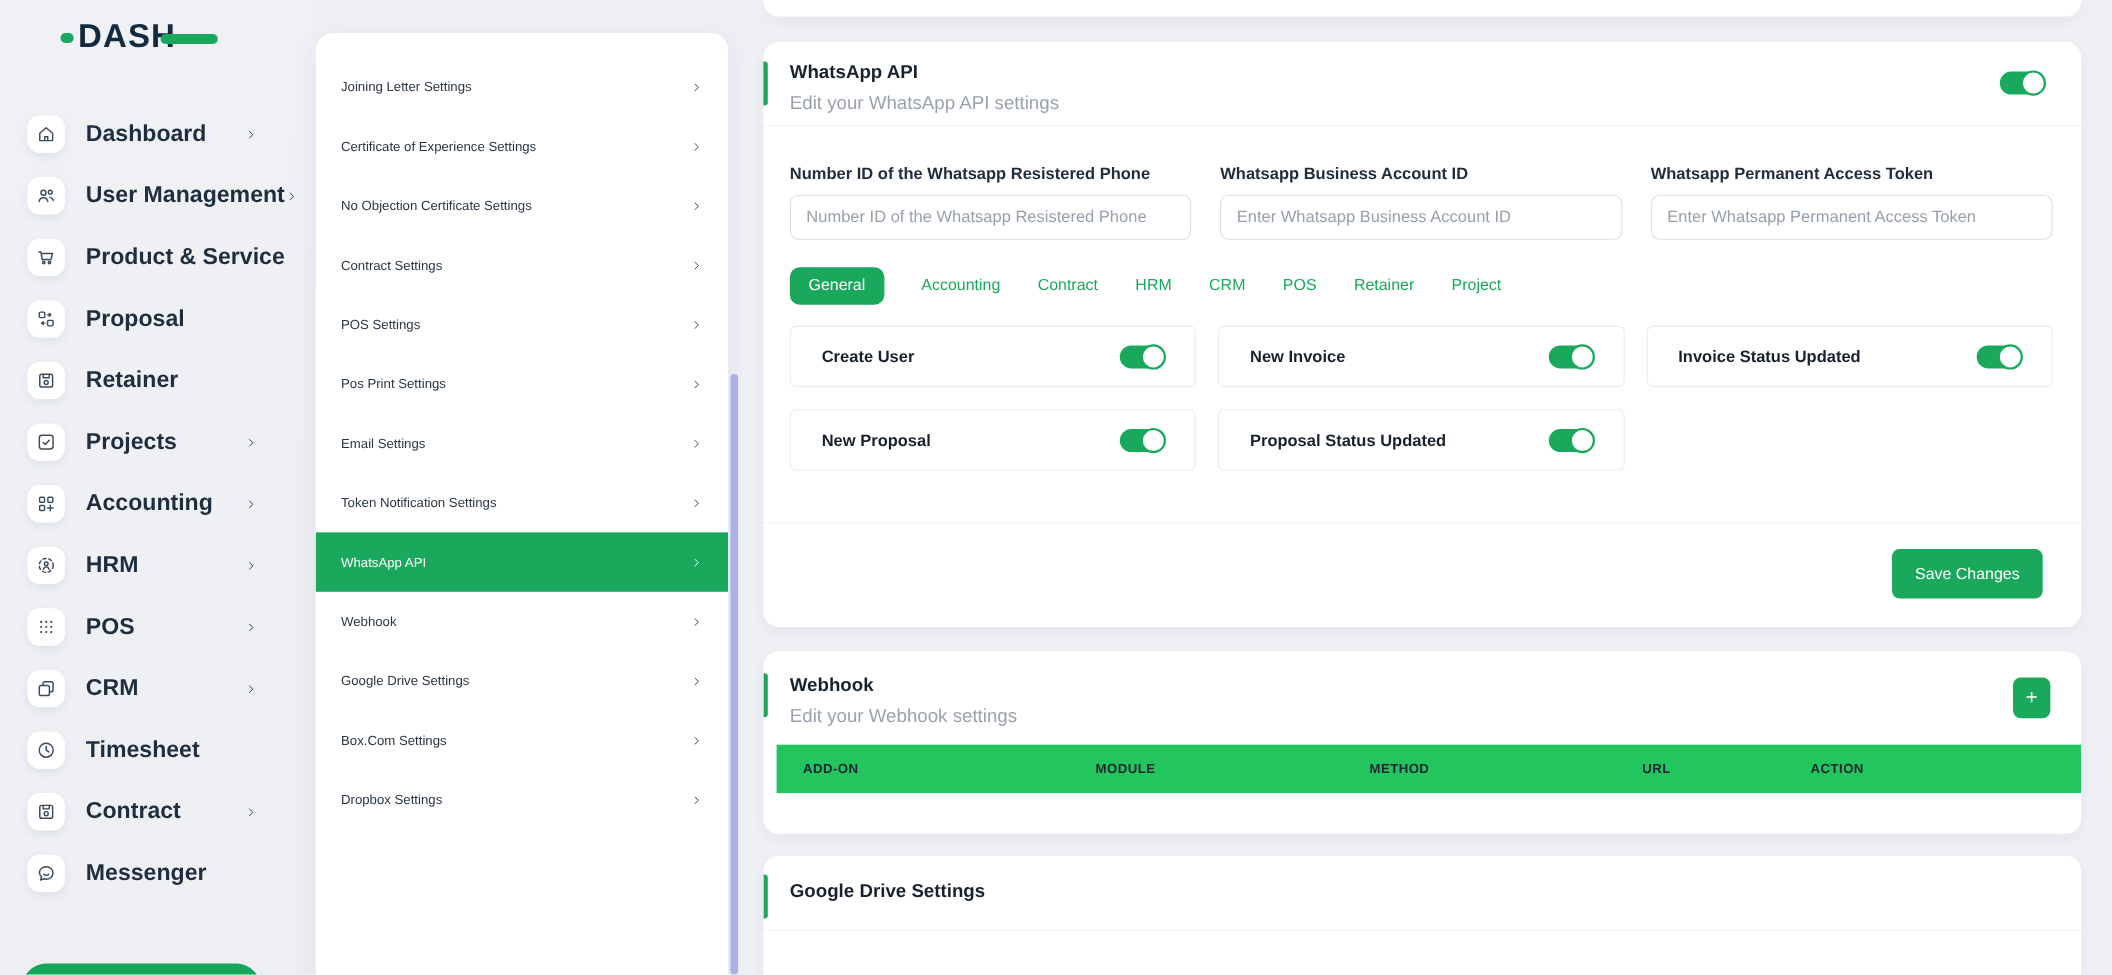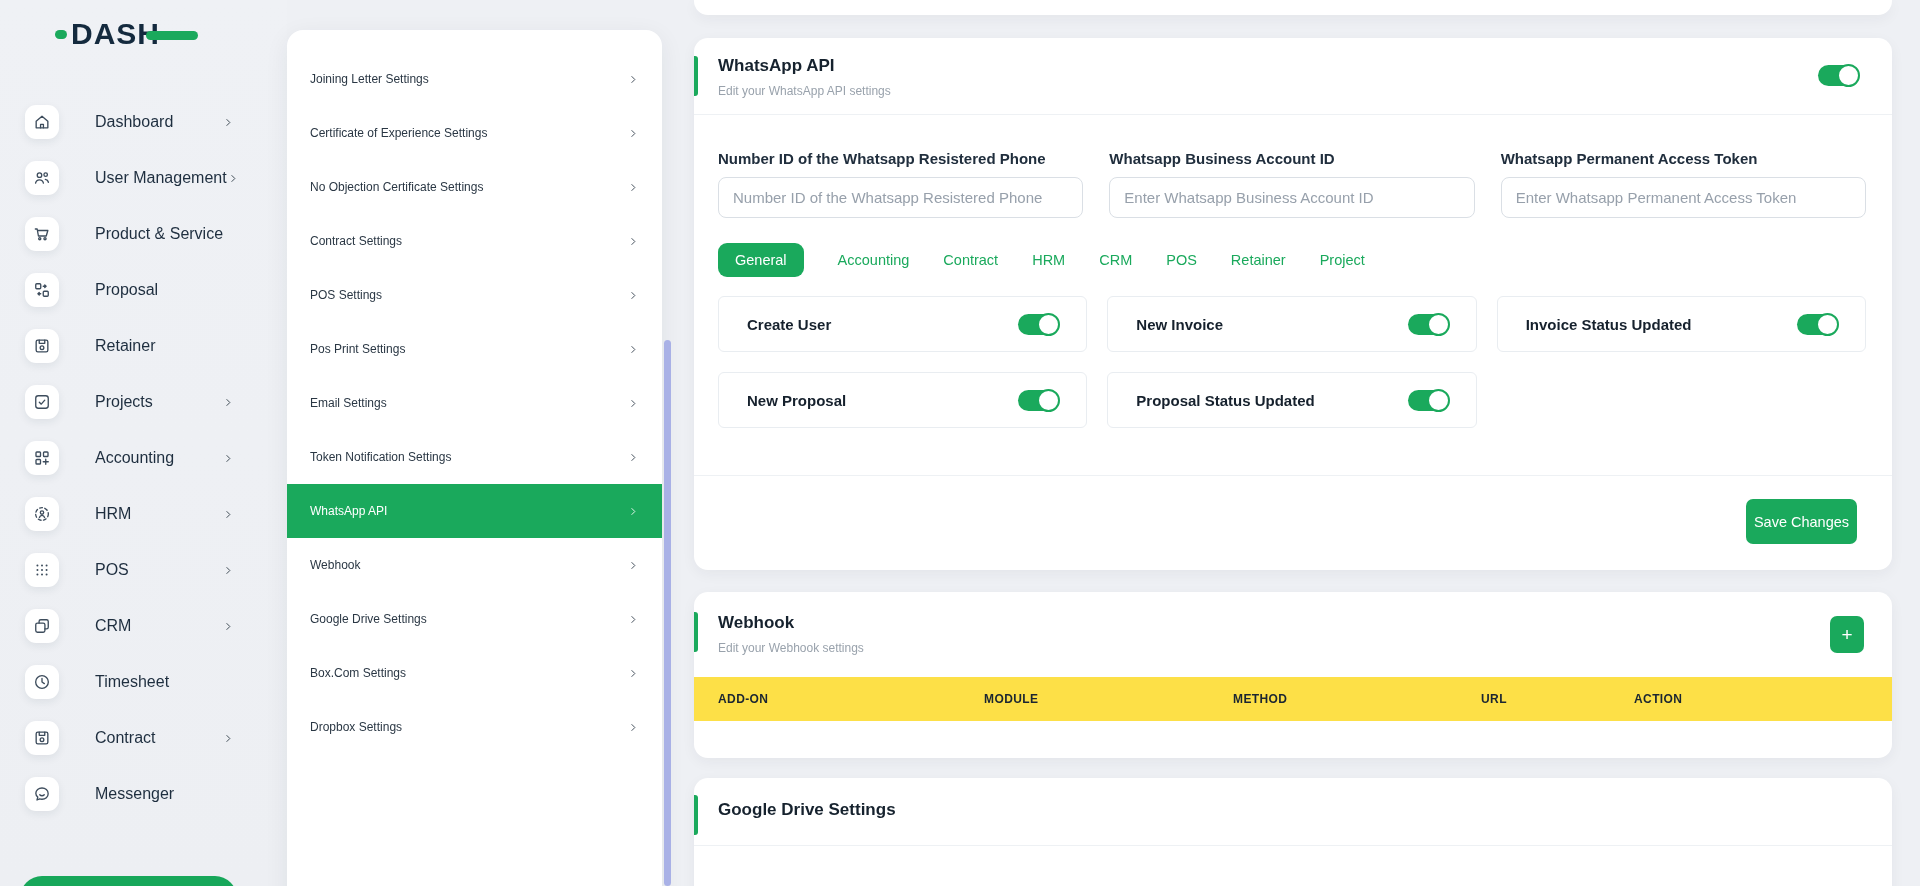--- a/index.html
+++ b/index.html
@@ -18,21 +18,21 @@
   .logo { position:absolute; left:55px; top:14px; height:40px; display:flex; align-items:center; }
   .logo-dot { width:12px; height:9px; border-radius:5px; background:var(--green); margin-right:4px; }
   .logo-text { font-size:30px; font-weight:800; letter-spacing:1px; color:#142a3e; line-height:40px; }
   .logo-dash { width:52px; height:9px; border-radius:5px; background:var(--green); margin-left:-14px; margin-top:2px; }
   .nav { position:absolute; top:94px; left:0; right:0; }
   .nav-item { height:56px; display:flex; align-items:center; padding:0 52px 0 25px; cursor:pointer; }
   .tile { width:34px; height:34px; border-radius:11px; background:#fff;
           box-shadow:0 3px 8px rgba(30,45,62,.08); display:flex; align-items:center; justify-content:center;
           color:#3d4c5c; flex:0 0 auto; }
   .tile svg { width:20px; height:20px; }
-  .nav-label { margin-left:36px; font-size:16px; font-weight:400; color:#1e2e3f; white-space:nowrap; }
+  .nav-label { margin-left:19px; font-size:21px; font-weight:700; color:#1e2e3f; white-space:nowrap; }
   .chev { margin-left:auto; color:#26343f; display:flex; }
   .chev svg { width:13px; height:13px; }
   .bottom-pill { position:absolute; left:20px; top:876px; width:217px; height:44px;
                  border-radius:22px; background:#17a75a; }
 
   
   .panel { position:absolute; left:287px; top:30px; width:375px; height:900px;
            background:#fff; border-radius:16px; box-shadow:0 6px 24px rgba(30,45,62,.07);
            padding-top:22px; overflow:hidden; }
   .panel-item { height:54px; display:flex; align-items:center; padding:0 22px 0 23px;
@@ -42,21 +42,21 @@
   .panel-item.active .chev { color:#fff; }
   .panel-scrollbar { position:absolute; left:664px; top:340px; width:7px; height:546px;
                      border-radius:4px; background:#a9b1e6; }
 
   
   .main { position:absolute; left:694px; top:0; width:1198px; height:886px; }
   .card { position:absolute; left:0; width:1198px; background:#fff; border-radius:14px;
           box-shadow:0 4px 14px rgba(30,45,62,.05); }
   .accent { position:absolute; left:0; width:4px; background:var(--green); border-radius:0 3px 3px 0; }
   .card-title { position:absolute; left:24px; font-size:17px; font-weight:700; color:#16222e; }
-  .card-sub { position:absolute; left:24px; font-size:12px; color:var(--muted); }
+  .card-sub { position:absolute; left:24px; font-size:17px; color:var(--muted); }
 
   .card-top-partial { top:0; height:15px; border-radius:0 0 14px 14px; }
 
   
   .card-wa { top:38px; height:532px; }
   .wa-divider1 { position:absolute; top:76px; left:0; right:0; height:1px; background:#eef1f4; }
   .switch { width:40px; height:21px; border-radius:11px; background:var(--green); position:relative;
             display:inline-block; cursor:pointer; flex:0 0 auto; }
   .switch .knob { position:absolute; top:-1px; right:-2px; width:23px; height:23px; border-radius:50%;
                   background:#fff; border:2px solid var(--green); }
@@ -70,30 +70,30 @@
   .wa-tabs { position:absolute; top:205px; left:24px; display:flex; gap:34px; }
   .tab { border:none; background:none; font-family:inherit; font-size:14.5px; color:var(--green);
          cursor:pointer; padding:0; }
   .tab.active { background:var(--green); color:#fff; padding:9px 17px; border-radius:9px; font-weight:400; }
   .wa-grid { position:absolute; top:258px; left:24px; right:26px;
              display:grid; grid-template-columns:repeat(3,1fr); column-gap:26px; row-gap:20px;gap:20px; }
   .toggle-card { height:56px; border:1px solid #e9edf1; border-radius:6px; background:#fff;
                  display:flex; align-items:center; justify-content:space-between; padding:0 28px; }
   .toggle-label { font-size:15px; font-weight:700; color:#16212d; }
   .wa-divider2 { position:absolute; top:437px; left:0; right:0; height:1px; background:#eef1f4; }
-  .save-btn { position:absolute; top:461px; right:35px; width:111px; height:45px; border:none;
+  .save-btn { position:absolute; top:461px; right:35px; width:137px; height:45px; border:none;
               border-radius:7px; background:var(--green); color:#fff; font-size:14.5px;
               font-family:inherit; cursor:pointer; }
 
   
   .card-wh { top:592px; height:166px; overflow:hidden; }
   .add-btn { position:absolute; right:28px; top:24px; width:34px; height:37px; border:none;
              border-radius:7px; background:var(--green); color:#fff; font-size:19px; line-height:37px;
              text-align:center; cursor:pointer; font-family:inherit; }
-  .wh-head { position:absolute; top:85px; left:0; right:0; height:44px; background:#fde047;
+  .wh-head { position:absolute; top:85px; left:12px; right:0; height:44px; background:#22c55e;
              display:grid; grid-template-columns:266px 249px 248px 153px 1fr; align-items:center;
              padding:0 24px; }
   .th { font-size:12px; font-weight:700; letter-spacing:.4px; color:#1b2631; }
 
   
   .card-gd { top:778px; height:140px; overflow:hidden; }
   .gd-divider { position:absolute; top:67px; left:0; right:0; height:1px; background:#eef1f4; }
 </style>
 </head>
 <body>

